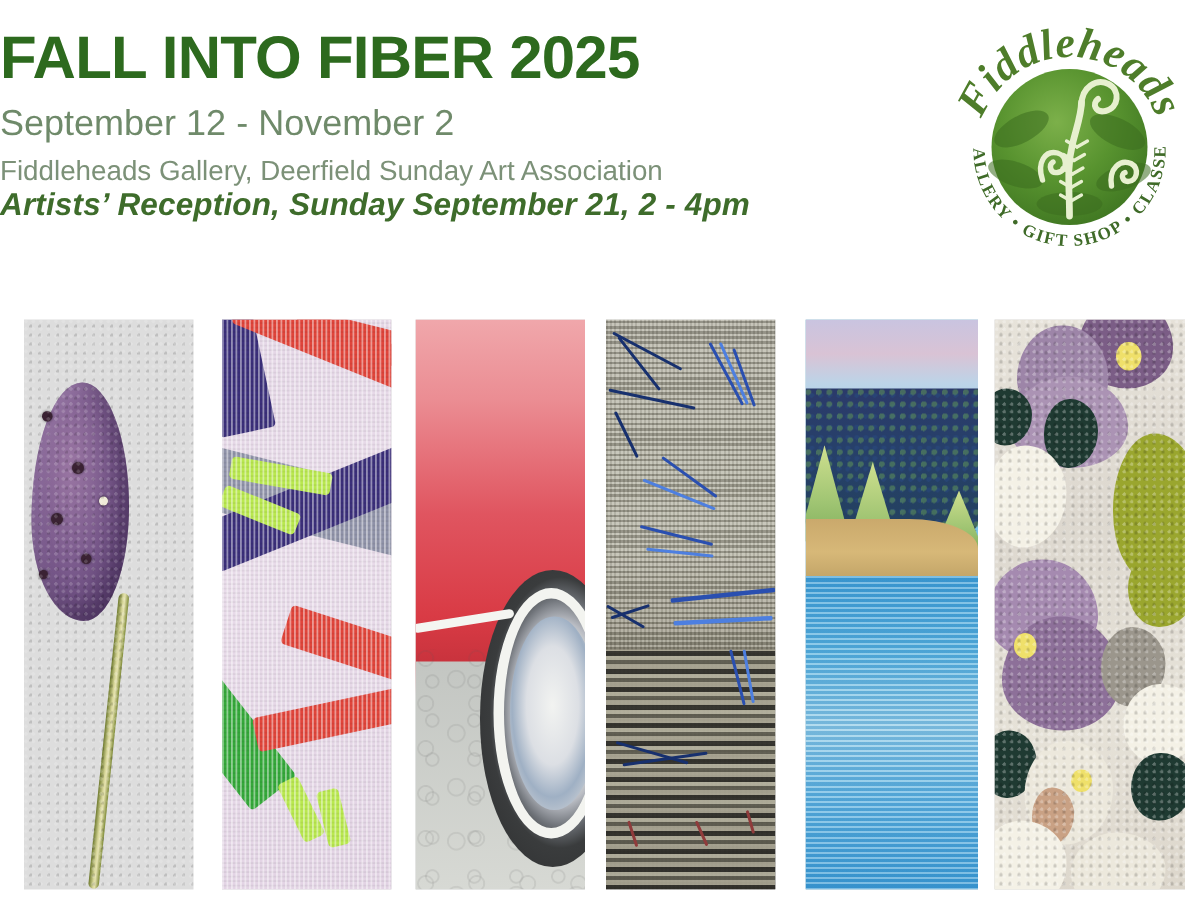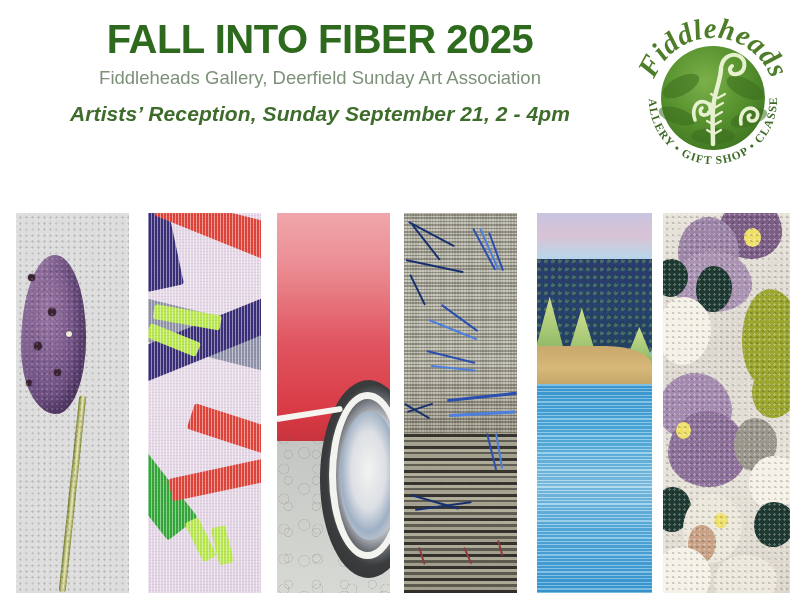--- a/index.html
+++ b/index.html
@@ -6,40 +6,40 @@
   html,body{margin:0;padding:0;}
   body{
     width:800px;height:602px;overflow:hidden;
     background:#ffffff;
     font-family:"Liberation Sans", sans-serif;
     -webkit-font-smoothing:antialiased;
   }
   .poster{position:relative;width:800px;height:602px;background:#fff;}
 
   
-  .header{position:absolute;left:0;top:0;width:640px;text-align:center;}
+  .header{position:absolute;left:0;top:0;width:640px;text-align:left;}
   .title{
     font-size:40px;font-weight:bold;letter-spacing:-0.5px;
     color:#2d6a1e;margin:18px 0 0 0;line-height:1.05;
     font-family:"Liberation Sans", sans-serif;
   }
   .line-dates{
     font-size:24px;color:#6f8a6a;margin-top:10px;line-height:1.1;font-weight:400;
   }
   .line-gallery{
     font-size:18.5px;color:#7c9178;margin-top:7px;line-height:1.15;font-weight:400;
   }
   .line-address{
     font-size:18.5px;color:#7c9178;margin-top:4px;line-height:1.15;font-weight:400;
   }
   .line-hours{
     font-size:12.5px;color:#7c9178;margin-top:6px;line-height:1.15;font-weight:bold;
   }
   .line-reception{
-    font-size:21px;color:#3e6c2b;margin-top:14px;font-weight:bold;font-style:italic;
+    font-size:21px;color:#3e6c2b;margin-top:0;font-weight:bold;font-style:italic;
     letter-spacing:0.1px;
   }
 
   
   .logo{position:absolute;right:6px;top:8px;width:165px;height:165px;}
   .logo svg{display:block;width:165px;height:165px;}
 
   
   .strip{position:absolute;left:0;top:213px;width:800px;height:380px;}
   .panel{
@@ -180,20 +180,21 @@
     background-size:5px 5px,6px 6px;
   }
 </style>
 </head>
 <body>
 
 <div class="poster">
 
   <div class="header">
     <div class="title">FALL INTO FIBER 2025</div>
+    <div class="line-dates">September 12 - November 2</div>
     <div class="line-gallery">Fiddleheads Gallery, Deerfield Sunday Art Association</div>
     <div class="line-reception">Artists’ Reception, Sunday September 21, 2 - 4pm</div>
   </div>
 
   <div class="logo">
     <svg viewBox="0 0 165 165">
       <defs>
         <path id="arcTop" d="M 22 92 A 62 62 0 0 1 146 92" fill="none"></path>
         <path id="arcBot" d="M 20 92 A 64 64 0 0 0 148 92" fill="none"></path>
         <radialGradient id="gball" cx="42%" cy="34%" r="72%">

